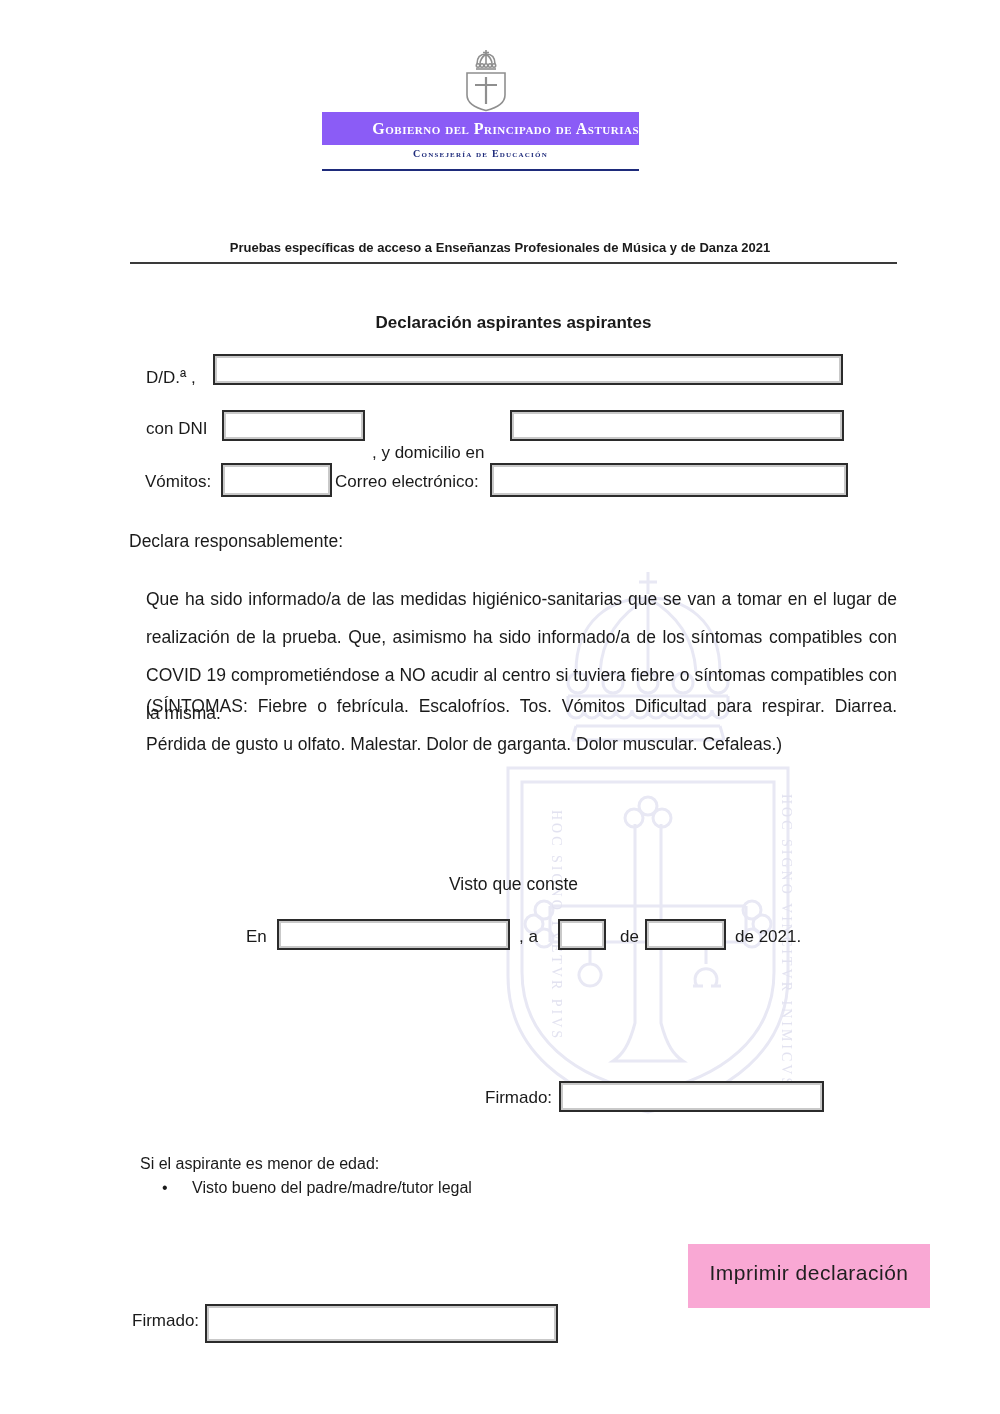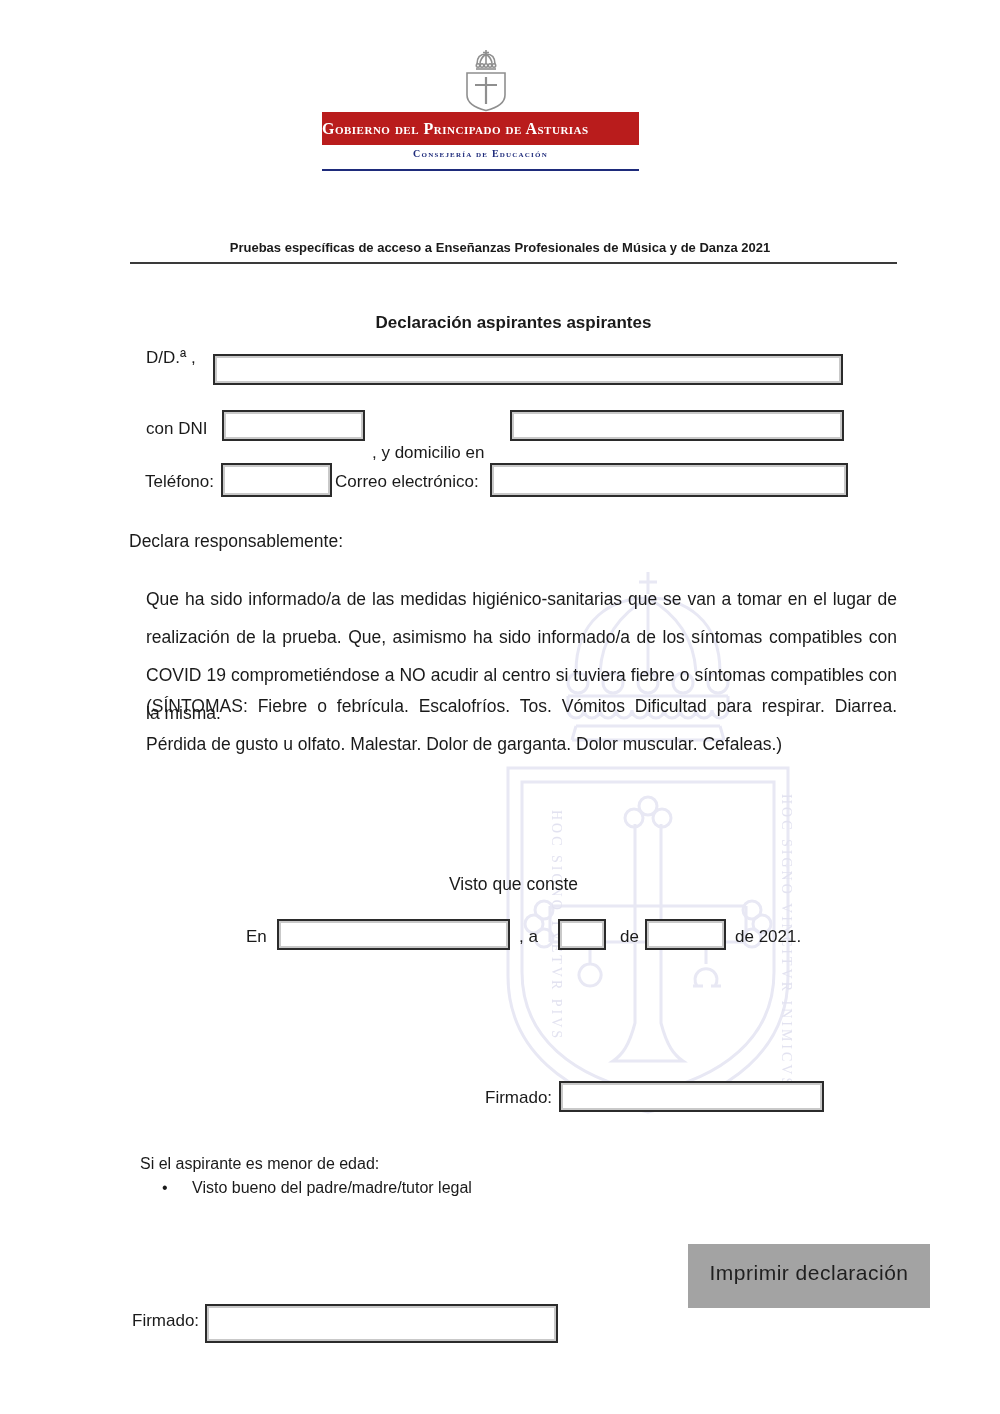--- a/index.html
+++ b/index.html
@@ -9,26 +9,26 @@
     background:#fff;
     font-family:"Liberation Sans",sans-serif;
     color:#1a1a1a;
     overflow:hidden;
   }
   .abs{position:absolute;}
   .layer{position:absolute;inset:0;z-index:1;}
   .wm{position:absolute;z-index:0;}
   
   .banner{
-    background:#b91c1c;
+    background:#8b5cf6;
     color:#fff;
     font-family:"Liberation Serif",serif;
     font-variant:small-caps;
     font-weight:bold;
-    text-align:left;
+    text-align:right;
     letter-spacing:.5px;
     font-size:16px;
     line-height:33px;
   }
   .dept{
     color:#1e2b7b;
     font-family:"Liberation Serif",serif;
     font-variant:small-caps;
     font-weight:bold;
     letter-spacing:1.2px;
@@ -57,21 +57,21 @@
   .para{
     font-size:17.5px;
     line-height:38px;
     text-align:justify;
   }
   .center-block{text-align:center;font-size:17.5px;}
   .bullet-dot{font-size:16px;}
   .print-btn{
     position:absolute;
     box-sizing:border-box;
-    background:#a3a3a3;
+    background:#f9a8d4;
     border:none;
     color:#1f1f1f;
     font-family:"Liberation Sans",sans-serif;
     font-size:21px;
     letter-spacing:.5px;
     display:flex;align-items:center;justify-content:center;
     padding-bottom:8px;
     cursor:pointer;
   }
 </style>
@@ -147,29 +147,29 @@
 
     <div class="abs banner smallcaps" style="left:322px;top:112px;width:317px;height:33px;">Gobierno del Principado de Asturias</div>
     <div class="abs dept" style="left:322px;top:148px;width:317px;">Consejería de Educación</div>
     <div class="abs navyrule" style="left:322px;top:169px;width:317px;height:2px;"></div>
 
     <div class="abs examtitle" style="left:100px;top:240px;width:800px;">Pruebas específicas de acceso a Enseñanzas Profesionales de Música y de Danza 2021</div>
     <div class="abs hr" style="left:130px;top:262px;width:767px;height:2px;"></div>
 
     <div class="abs doctitle" style="left:130px;top:313px;width:767px;">Declaración aspirantes aspirantes</div>
 
-    <div class="abs lbl" style="left:146px;top:348px;">D/D.ª ,</div>
+    <div class="abs lbl" style="left:146px;top:368px;">D/D.ª ,</div>
     <input class="fld" style="left: 213px; top: 354px; width: 630px; height: 31px;" type="text" value="">
 
     <div class="abs lbl" style="left:146px;top:419px;">con DNI</div>
     <input class="fld" style="left: 222px; top: 410px; width: 143px; height: 31px;" type="text" value="">
     <div class="abs lbl" style="left:372px;top:419px;margin-top:24px;">,  y  domicilio en</div>
     <input class="fld" style="left: 510px; top: 410px; width: 334px; height: 31px;" type="text" value="">
 
-    <div class="abs lbl" style="left:145px;top:472px;">Teléfono:</div>
+    <div class="abs lbl" style="left:145px;top:472px;">Vómitos:</div>
     <input class="fld" style="left: 221px; top: 463px; width: 111px; height: 34px;" type="text" value="">
     <div class="abs lbl" style="left:335px;top:472px;">Correo electrónico:</div>
     <input class="fld" style="left: 490px; top: 463px; width: 358px; height: 34px;" type="text" value="">
 
     <div class="abs" style="left:129px;top:531px;font-size:17.5px;">Declara responsablemente:</div>
     <div class="abs para" style="left:146px;top:580px;width:751px;">Que ha sido informado/a de las medidas higiénico-sanitarias que se van a tomar en el lugar de realización de la prueba. Que, asimismo ha sido informado/a de los síntomas compatibles con COVID 19 comprometiéndose a NO acudir al centro si tuviera fiebre o síntomas compatibles con la misma.</div>
     <div class="abs para" style="left:146px;top:687px;width:751px;">(SÍNTOMAS: Fiebre o febrícula. Escalofríos. Tos. Vómitos Dificultad para respirar. Diarrea. Pérdida de gusto u olfato. Malestar. Dolor de garganta. Dolor muscular. Cefaleas.)</div>
 
     <div class="abs center-block" style="left:130px;top:874px;width:767px;">Visto que conste</div>
 

